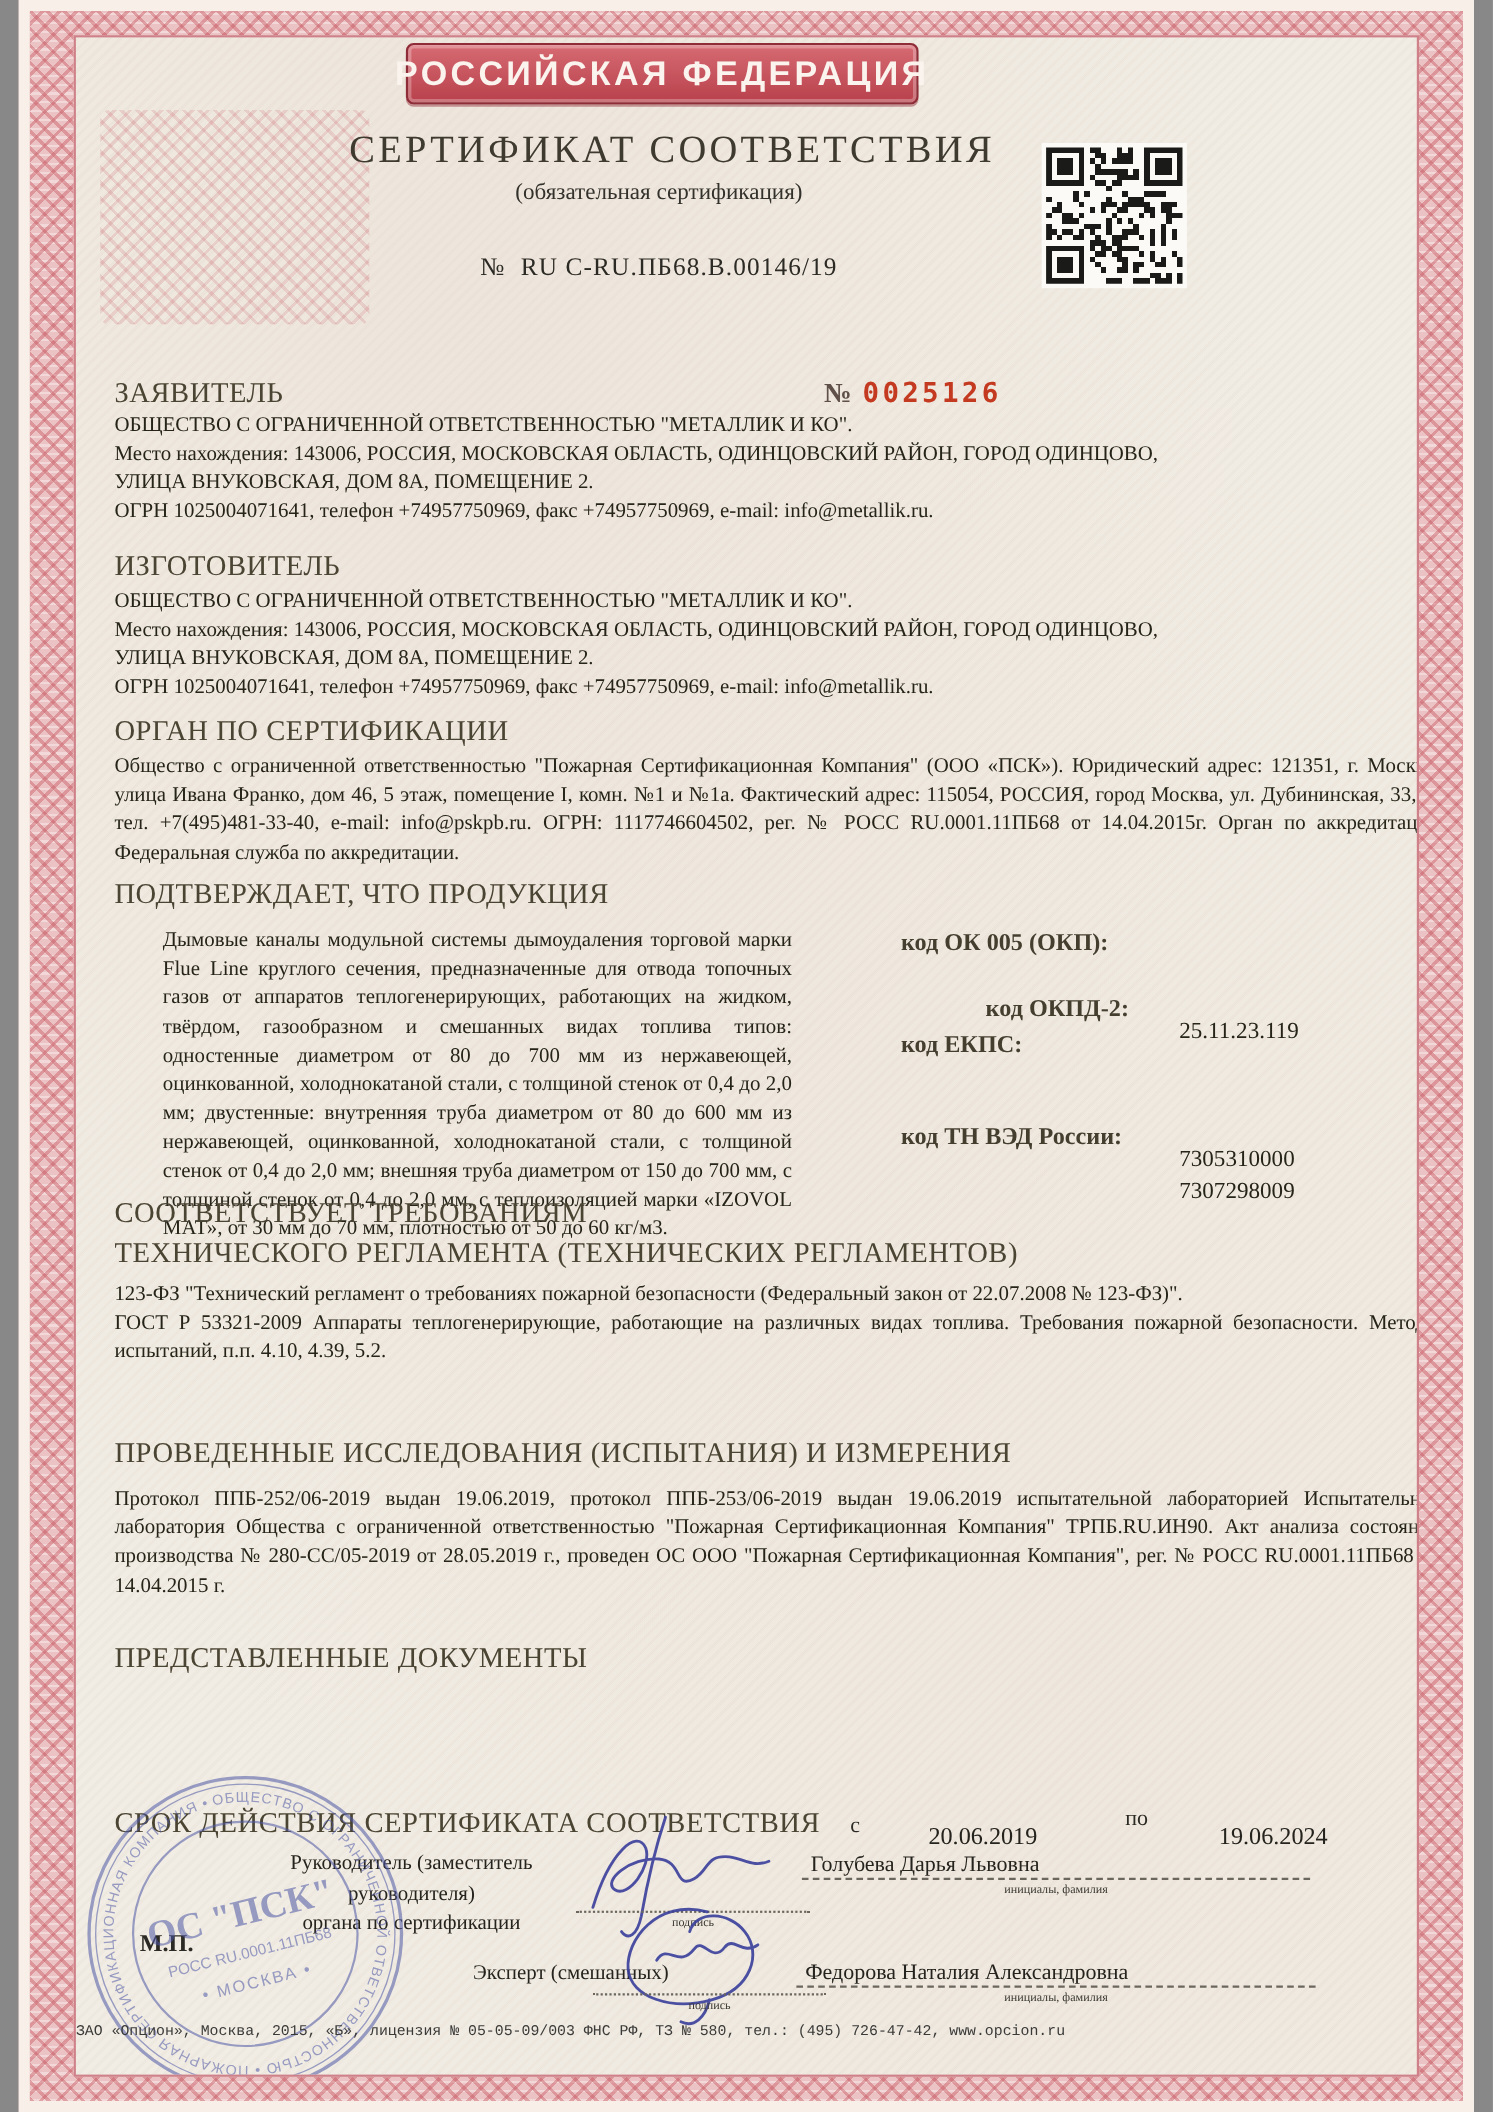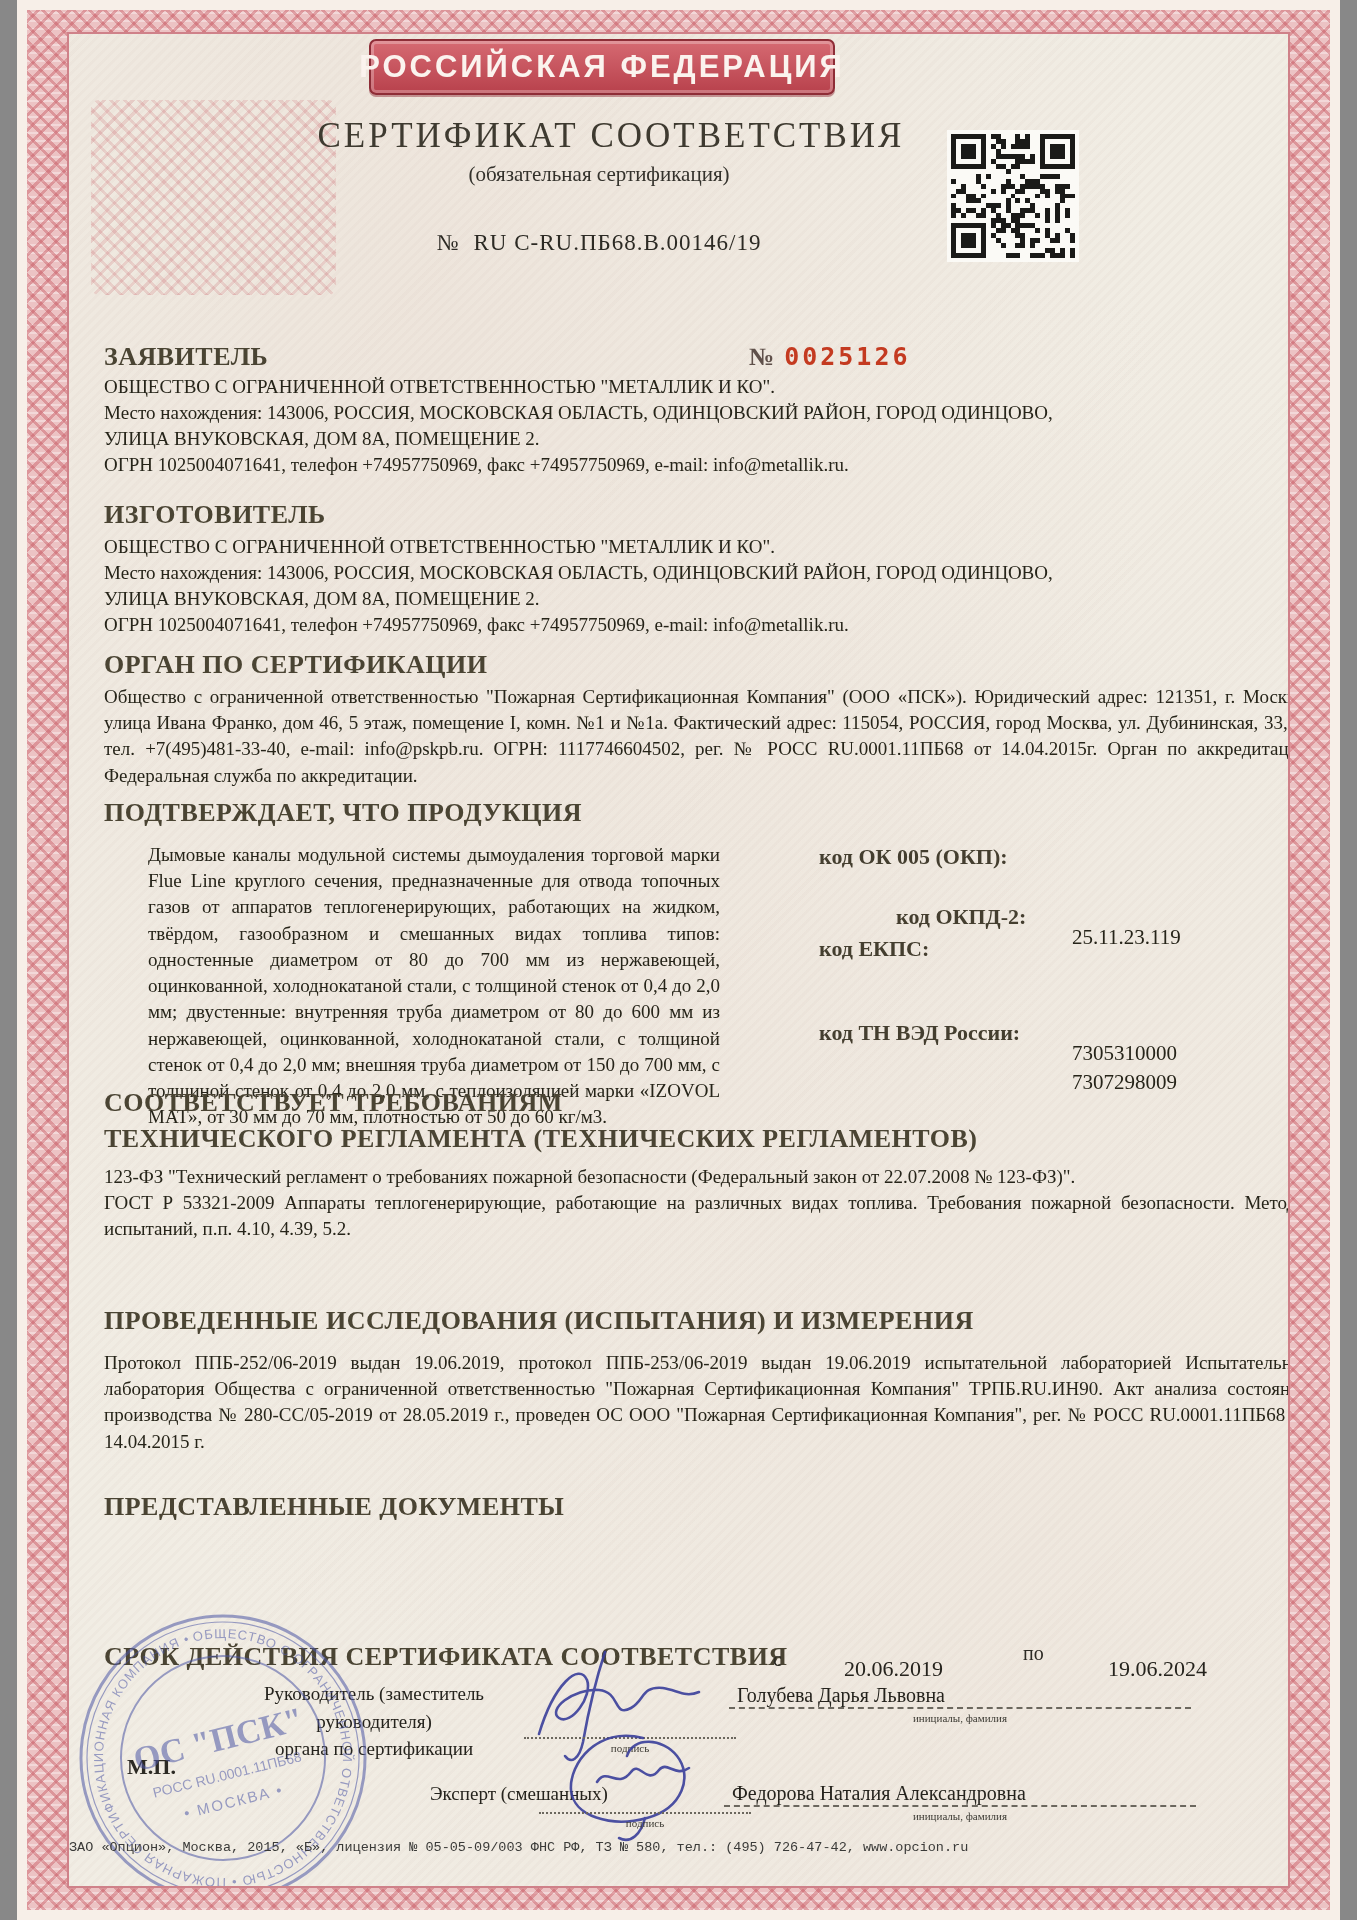--- a/index.html
+++ b/index.html
@@ -41,21 +41,21 @@
     font-size:31px; letter-spacing:3px; white-space:nowrap;
   }
   .title{position:absolute; left:0; top:82px; width:1060px; text-align:center;
     font-size:35px; letter-spacing:3px; color:#3e3a30;margin-left:12px;}
   .subtitle{position:absolute; left:0; top:128px; width:1060px; text-align:center;
     font-size:21px; color:#33312b;}
   .cert-number{position:absolute; left:0; top:196px; width:1060px; text-align:center;
     font-size:23px; color:#2c2a24; letter-spacing:1px;}
   .cert-number .pfx{margin-right:14px;}
   .qr{position:absolute; left:878px; top:96px; width:132px; height:132px; background:#fbfaf6; padding:4px; box-sizing:border-box;}
-  .h-sec{position:absolute; left:35px; font-size:26px; font-weight:bold; color:#4a4433; letter-spacing:.5px; white-space:nowrap;}
+  .h-sec{position:absolute; left:35px; font-size:26px; font-weight:normal; color:#4a4433; letter-spacing:.5px; white-space:nowrap;}
   .serial{position:absolute; left:680px; top:308px; font-size:25px; white-space:nowrap;}
   .serial .pfx{color:#5f504a; font-weight:bold; margin-right:10px;}
   .serial .digits{font-family:"DejaVu Sans Mono",monospace; font-weight:bold; color:#c43a20; letter-spacing:3px;}
   .body-text{position:absolute; left:35px; font-size:19px; line-height:1.38; color:#262419;}
   .w950{width:950px;}
   .w1205{width:1205px; text-align:justify;}
   .prod-desc{width:572px; text-align:justify;margin-left:44px;}
   .code-label{position:absolute; font-size:22px; font-weight:bold; color:#443e2f; white-space:nowrap;}
   .code-value{position:absolute; font-size:21px; color:#262419; white-space:nowrap;margin-top:20px;}
   .validity-label{position:absolute; font-size:20px; color:#2c2a24;}

